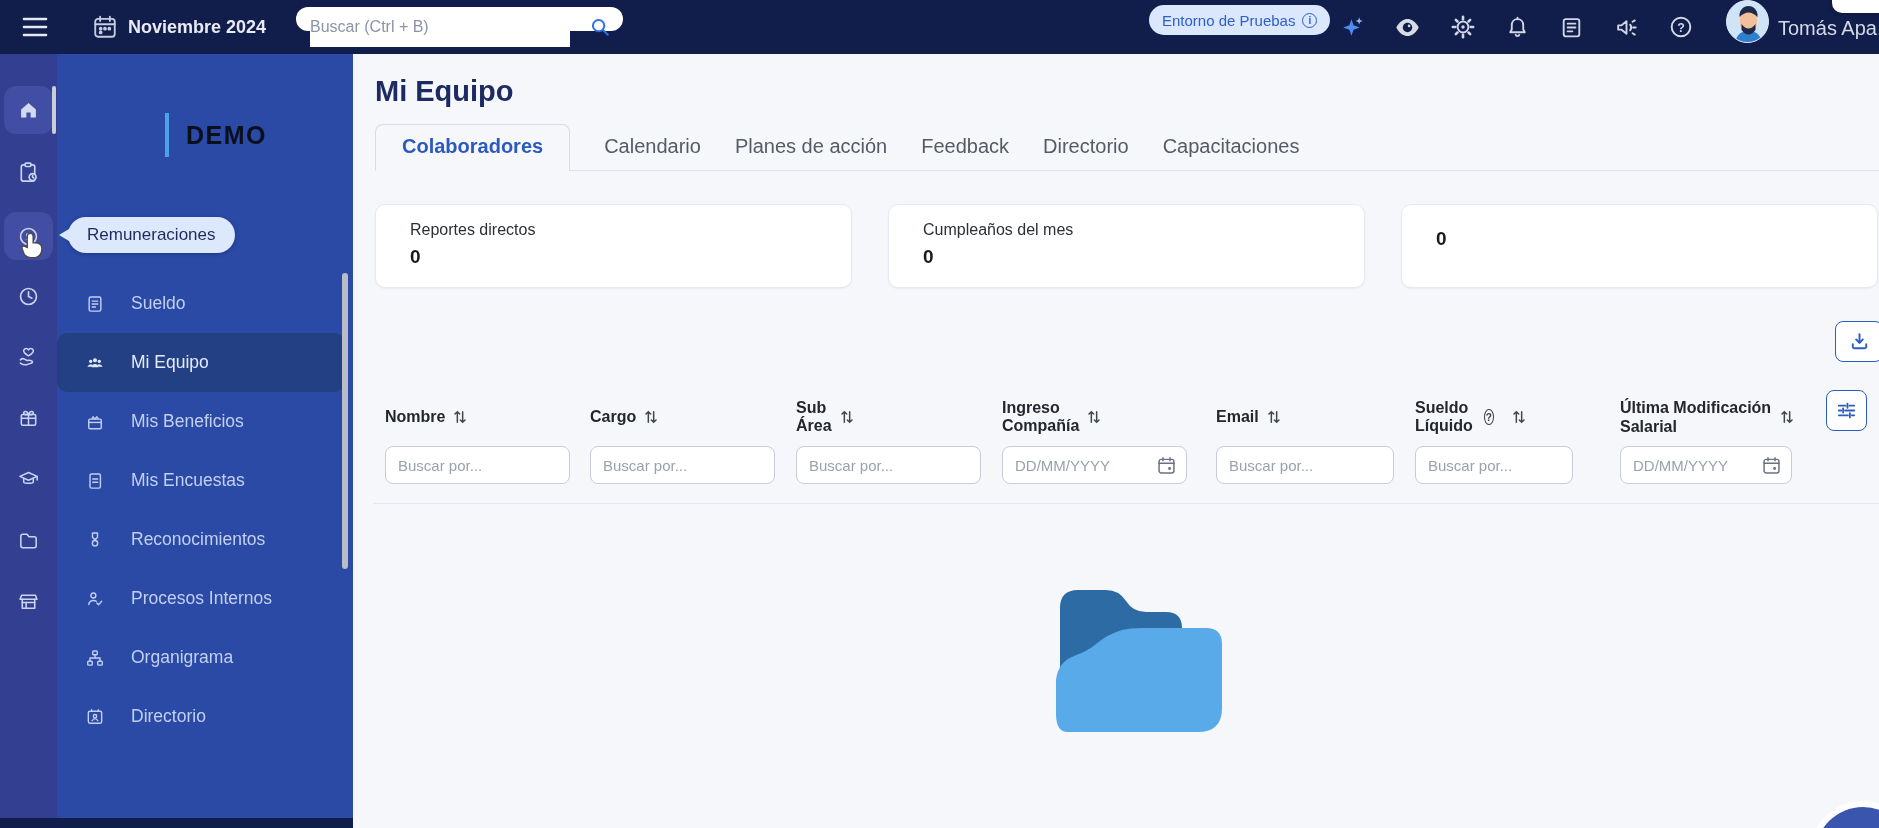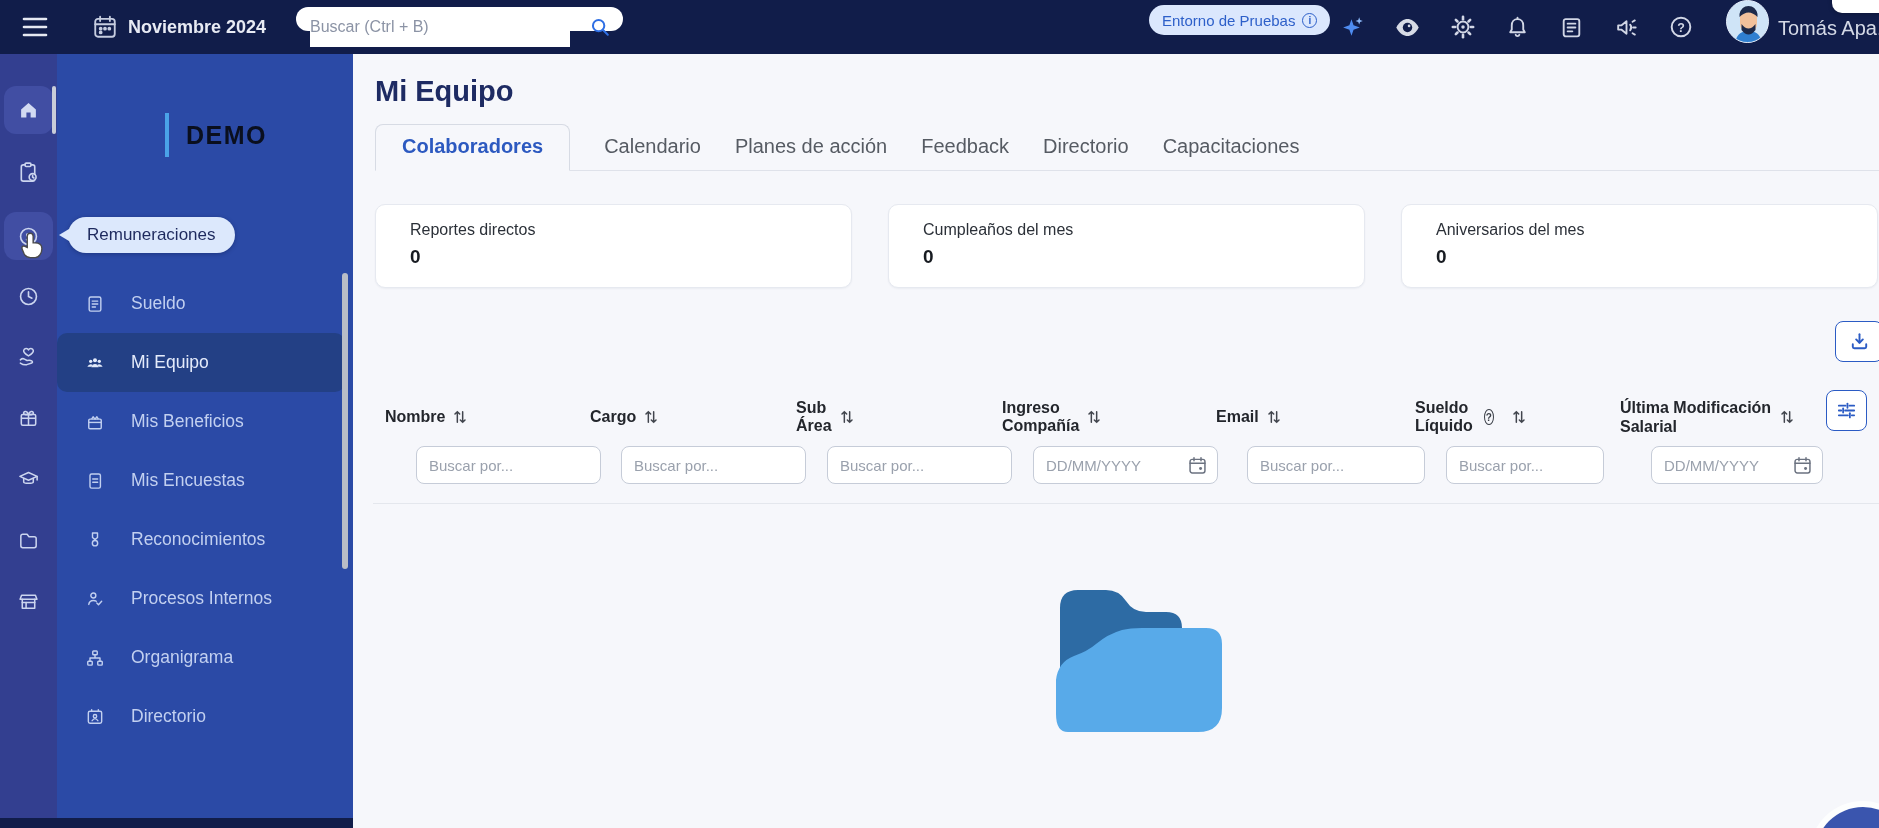--- a/index.html
+++ b/index.html
@@ -70,21 +70,21 @@
     display:flex; align-items:center; justify-content:space-between; padding:0 12px 0 16px; cursor:pointer; font-size:16px; color:#23272e; }
   .dl-btn { position:absolute; left:1482px; top:267px; width:48px; height:41px; border:1.5px solid #2b5bc4; border-radius:8px;
     background:#fff; color:#2b5bc4; display:flex; align-items:center; justify-content:center; cursor:pointer; }
   .thead { position:absolute; top:339px; height:48px; }
   .th { position:absolute; display:flex; align-items:center; gap:8px; height:48px; font-size:16px; font-weight:700; color:#23262c; }
   .th .lbl2 { line-height:19px; width:152px; }
   .sort-ic { width:14px; height:16px; color:#41454d; cursor:pointer; flex:0 0 auto; }
   .q-ic { width:16px; height:16px; border:1.3px solid #3a3f47; border-radius:50%; font-size:10px; font-weight:700;
     display:flex; align-items:center; justify-content:center; color:#3a3f47; cursor:pointer; margin-left:-3px; }
   .frow { position:absolute; top:392px; }
-  .fin { position:absolute; height:38px; background:#fff; border:1px solid #c6ccd8; border-radius:8px;margin-left:31px; }
+  .fin { position:absolute; height:38px; background:#fff; border:1px solid #c6ccd8; border-radius:8px; }
   .fin input { width:100%; height:100%; border:none; outline:none; background:transparent; padding:0 12px;
     font-size:15px; color:#43506b; font-family:"Liberation Sans",sans-serif; }
   .fin input::placeholder { color:#9aa1ad; }
   .fin .cal-ic { position:absolute; right:9px; top:8px; width:21px; height:21px; color:#6b7280; cursor:pointer; background:#fff; }
   .divider { position:absolute; left:20px; top:449px; right:0; height:1px; background:#e4e7ed; }
   .filter-btn { position:absolute; left:1473px; top:336px; width:41px; height:41px; border:1.5px solid #2b5bc4; border-radius:8px;
     background:#fff; color:#2b5bc4; display:flex; align-items:center; justify-content:center; cursor:pointer; }
   .folder-art { position:absolute; left:677px; top:508px; width:205px; height:180px; }
   .fab { position:absolute; left:1462px; top:753px; width:96px; height:96px; border-radius:50%; background:#3a55ae;
     box-shadow:0 0 0 6px rgba(255,255,255,.8); cursor:pointer; }
@@ -388,21 +388,20 @@
     <div class="cards">
       <div class="card">
         <div class="card-title">Reportes directos</div>
         <div class="card-value">0</div>
       </div>
       <div class="card">
         <div class="card-title">Cumpleaños del mes</div>
         <div class="card-value">0</div>
       </div>
       <div class="card">
-        <div class="card-title">Aniversarios del mes</div>
         <div class="card-value">0</div>
       </div>
     </div>
 
 
     <div class="dl-btn">
       <svg viewBox="0 0 24 24" width="23" height="23" fill="none" stroke="currentColor" stroke-width="2" stroke-linecap="round" stroke-linejoin="round">
           <path d="M12,4.5 V13"></path>
           <path d="M8.5,9.8 L12,13.3 L15.5,9.8"></path>
           <path d="M5,14.8 v2.7 a1.6,1.6 0 0 0 1.6,1.6 h10.8 a1.6,1.6 0 0 0 1.6,-1.6 v-2.7"></path>

